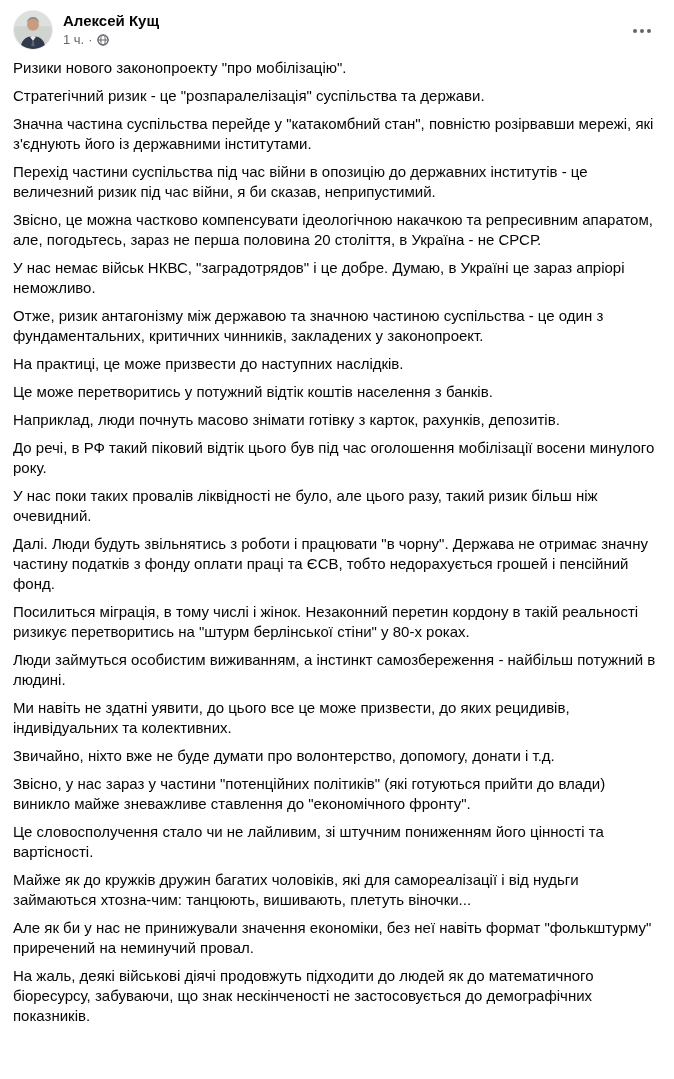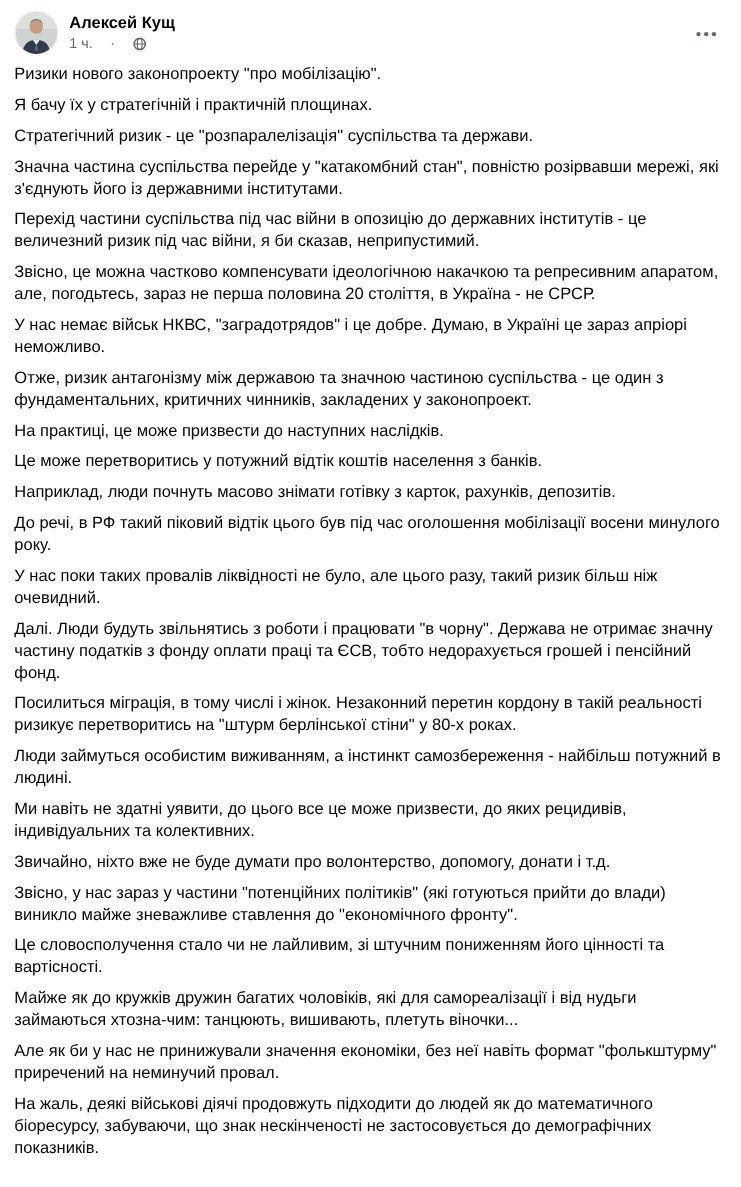--- a/index.html
+++ b/index.html
@@ -47,21 +47,21 @@
     font-size: 15px;
     font-weight: 700;
     color: #050505;
     line-height: 19px;
     text-decoration: none;
     cursor: pointer;
   }
   .meta-row {
     display: flex;
     align-items: center;
-    gap: 16px;
+    gap: 4px;
     margin-top: 2px;
     font-size: 13px;
     color: #65676B;
     line-height: 16px;
   }
   .meta-row a {
     color: #65676B;
     text-decoration: none;
     cursor: pointer;
   }
@@ -137,21 +137,20 @@
     <button class="more-btn" aria-label="More options">
       <span class="dot"></span>
       <span class="dot"></span>
       <span class="dot"></span>
     </button>
 
   </header>
 
   <div class="post-body">
       <p>Ризики нового законопроекту "про мобілізацію".</p>
-      <p>Я бачу їх у стратегічній і практичній площинах.</p>
       <p>Стратегічний ризик - це "розпаралелізація" суспільства та держави.</p>
       <p>Значна частина суспільства перейде у "катакомбний стан", повністю розірвавши мережі, які з'єднують його із державними інститутами.</p>
       <p>Перехід частини суспільства під час війни в опозицію до державних інститутів - це величезний ризик під час війни, я би сказав, неприпустимий.</p>
       <p>Звісно, це можна частково компенсувати ідеологічною накачкою та репресивним апаратом, але, погодьтесь, зараз не перша половина 20 століття, в Україна - не СРСР.</p>
       <p>У нас немає військ НКВС, "заградотрядов" і це добре. Думаю, в Україні це зараз апріорі неможливо.</p>
       <p>Отже, ризик антагонізму між державою та значною частиною суспільства - це один з фундаментальних, критичних чинників, закладених у законопроект.</p>
       <p>На практиці, це може призвести до наступних наслідків.</p>
       <p>Це може перетворитись у потужний відтік коштів населення з банків.</p>
       <p>Наприклад, люди почнуть масово знімати готівку з карток, рахунків, депозитів.</p>
       <p>До речі, в РФ такий піковий відтік цього був під час оголошення мобілізації восени минулого року.</p>

